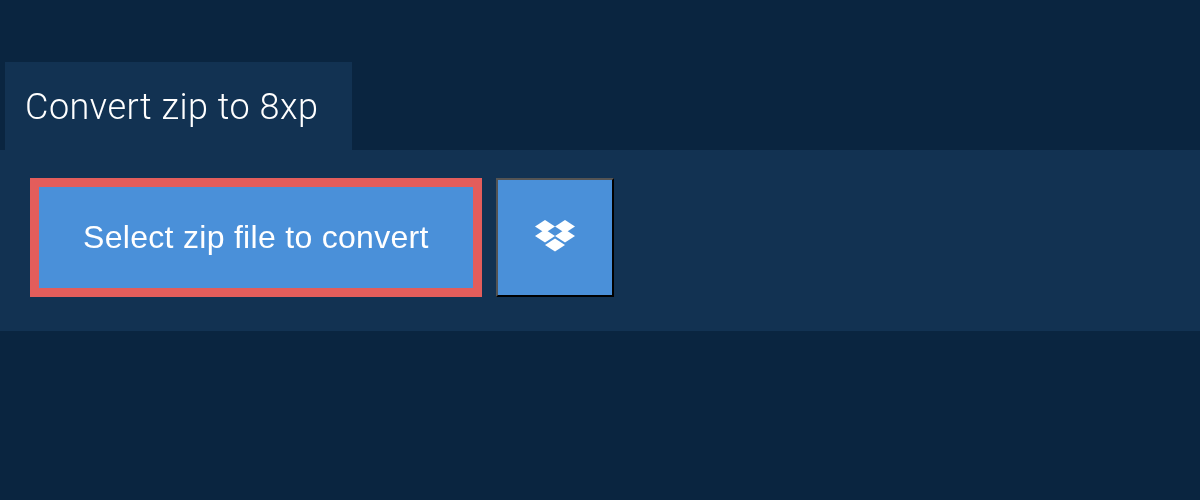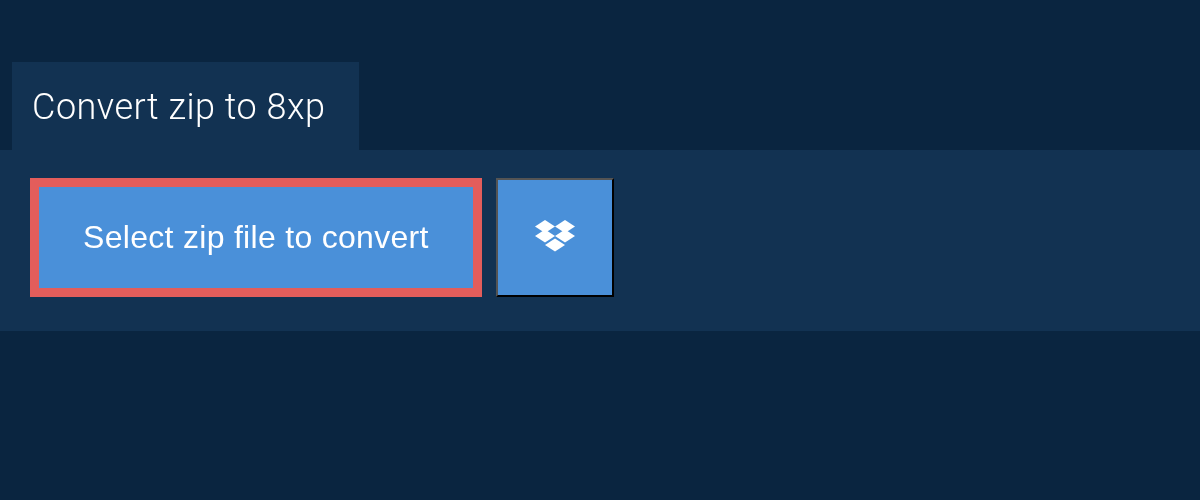--- a/index.html
+++ b/index.html
@@ -12,21 +12,21 @@
       height: 500px;
       background: #0a2540;
       font-family: -apple-system, BlinkMacSystemFont, "Segoe UI", Roboto, sans-serif;
       overflow: hidden;
     }
     .header-tab {
       display: inline-block;
       background: #123252;
       padding: 24px 34px 22px 20px;
       margin-top: 62px;
-      margin-left: 12px;
+      margin-left: 5px;
     }
     .header-tab-text {
       color: #ffffff;
       font-size: 36px;
       font-weight: 300;
       letter-spacing: 0.5px;
     }
     .main-panel {
       background: #123252;
       padding: 28px 30px 34px 30px;

